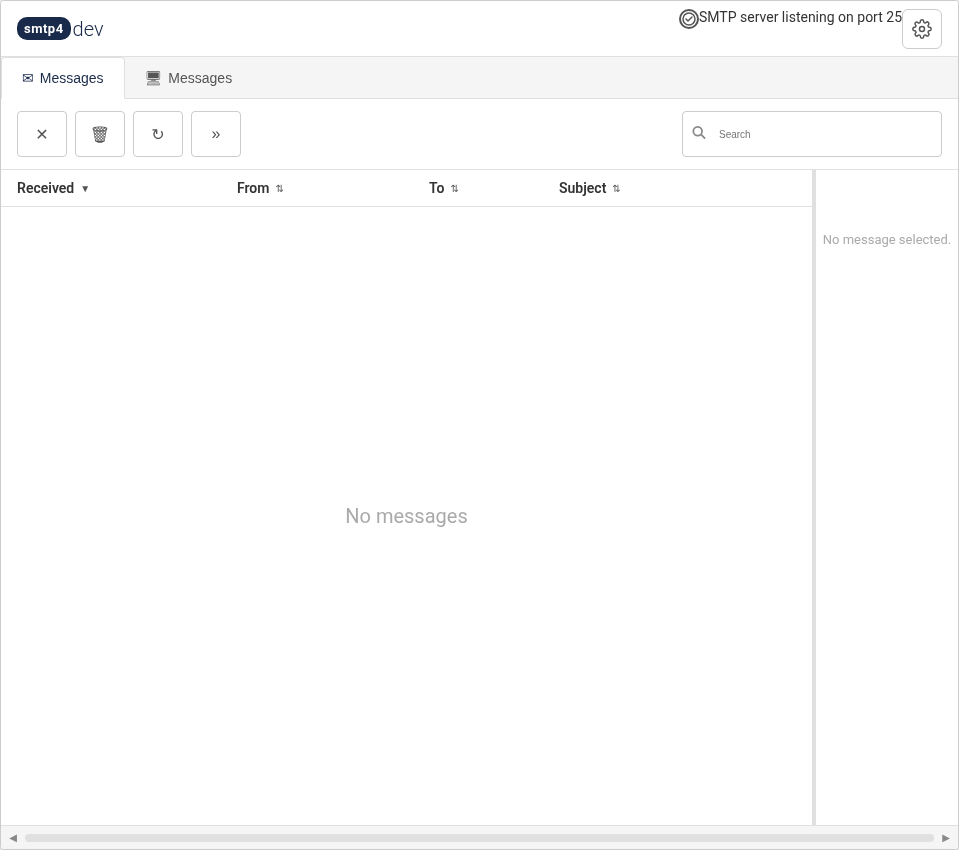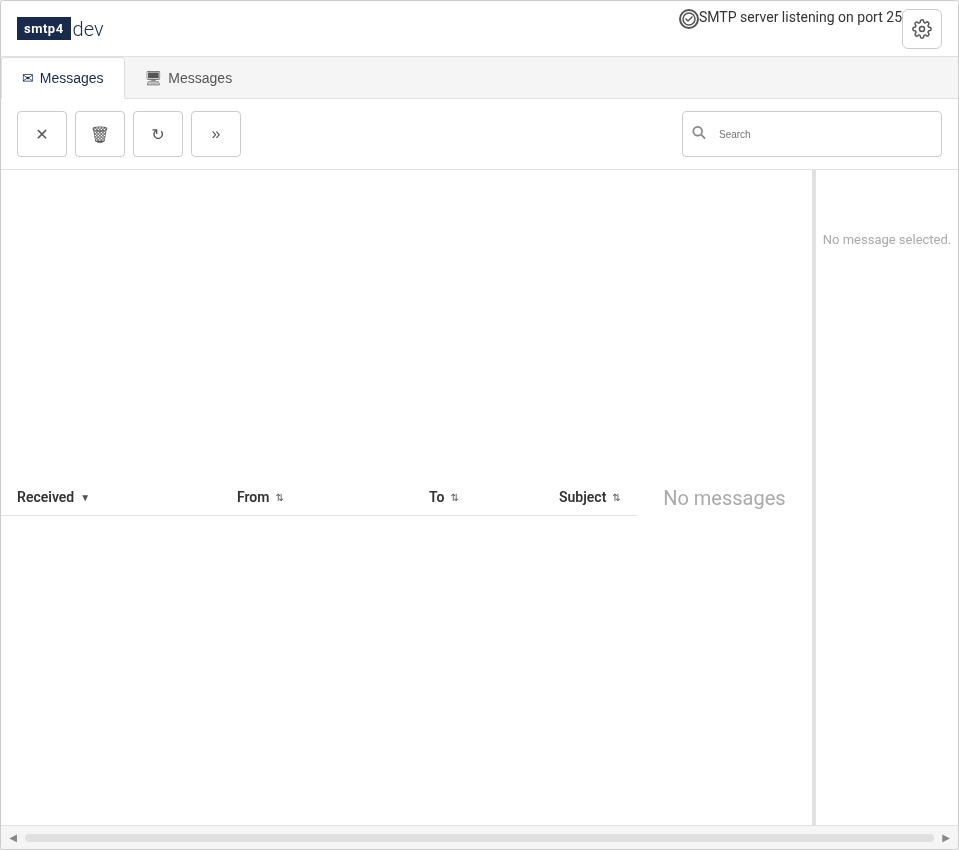--- a/index.html
+++ b/index.html
@@ -44,21 +44,21 @@
       display: flex;
       align-items: center;
     }
 
     .logo-box {
       background: #1a2a4a;
       color: #ffffff;
       font-size: 13px;
       font-weight: bold;
       padding: 4px 7px;
-      border-radius: 0;
+      border-radius: 10px;
       letter-spacing: 0.5px;
     }
 
     .logo-text {
       font-size: 20px;
       font-weight: 300;
       color: #1a2a4a;
       margin-left: 2px;
     }
 
@@ -190,23 +190,23 @@
     .main-content {
       display: flex;
       flex: 1;
       overflow: hidden;
     }
 
     
     .message-list-panel {
       flex: 1;
       display: flex;
+      flex-direction: column;
       border-right: 1px solid #e0e0e0;
       overflow: hidden;
-      align-items: center;
     }
 
     
     .table-header {
       display: flex;
       padding: 10px 16px;
       border-bottom: 1px solid #e0e0e0;
       background: #ffffff;
     }
 

